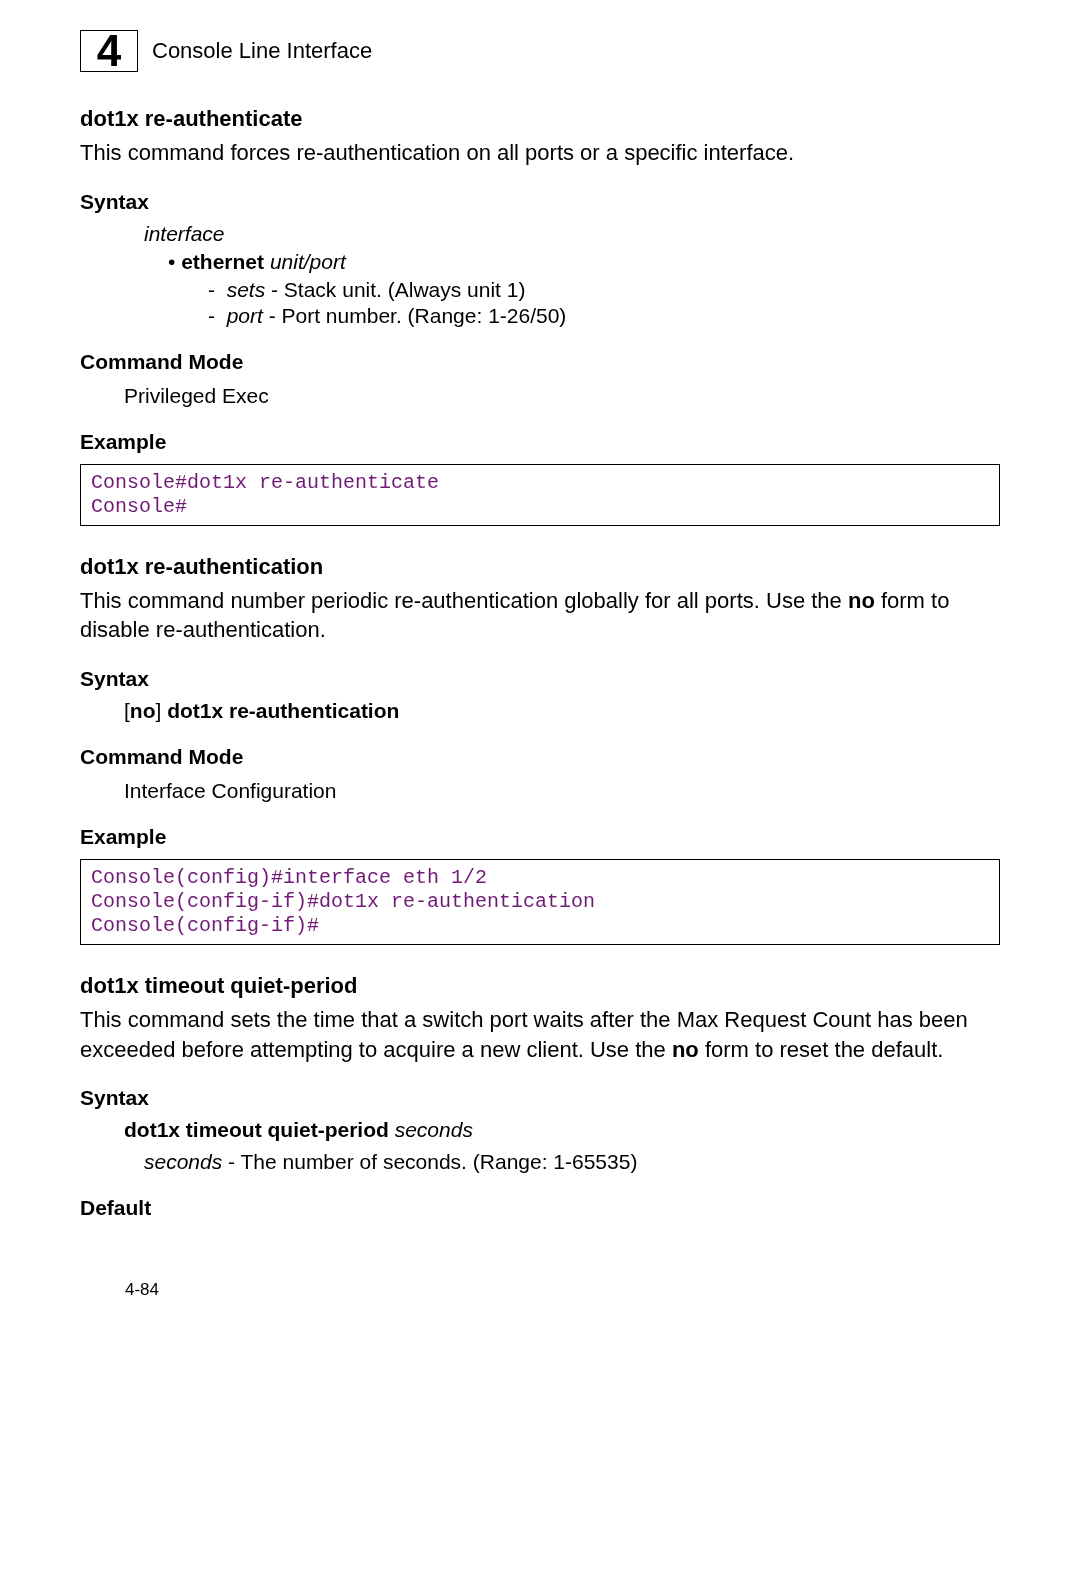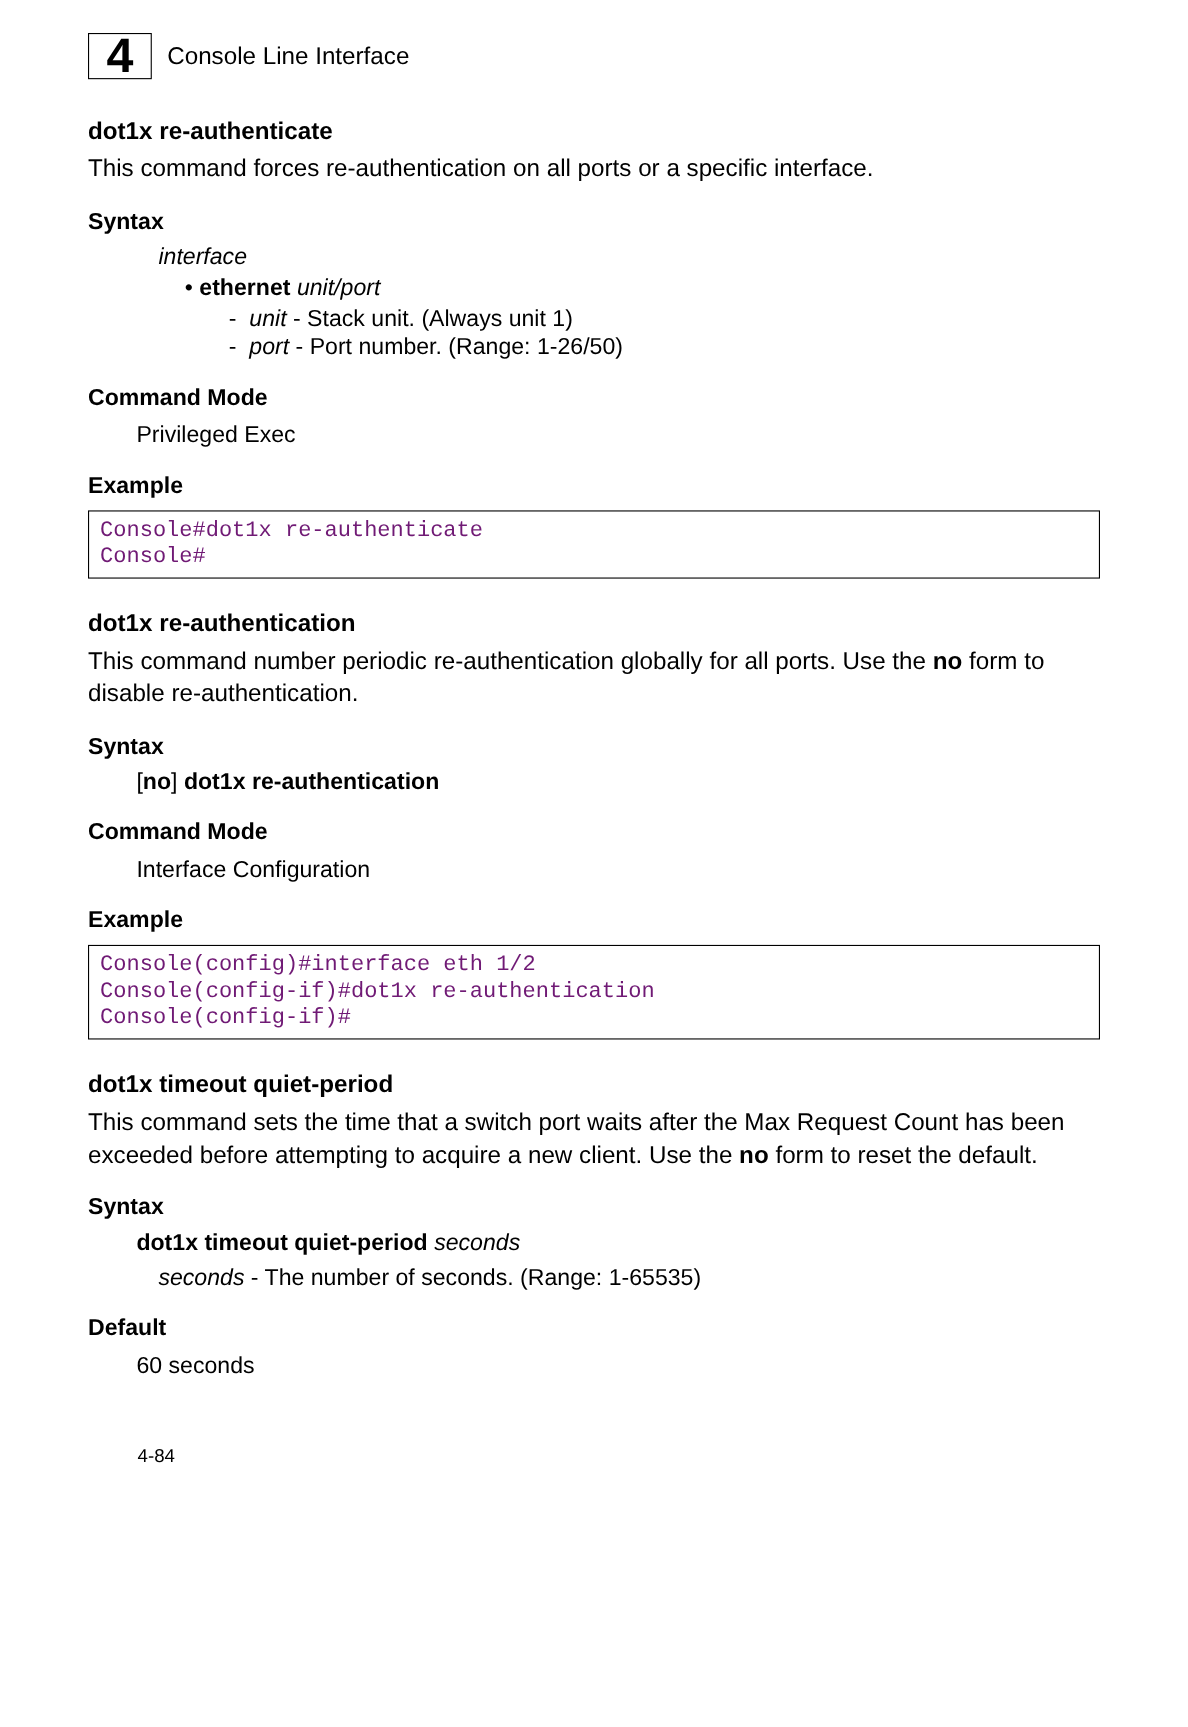--- a/index.html
+++ b/index.html
@@ -120,21 +120,21 @@
   <div class="body-text">This command forces re-authentication on all ports or a specific interface.</div>
 
   <div class="subhead">Syntax</div>
   <div class="param-line">interface</div>
   <div class="bullet-row bullet-dot">
     <span class="bold">ethernet</span>
     <span> </span>
     <span class="italic">unit/port</span>
   </div>
   <div class="dash-row">
-    - &nbsp;<span class="italic">unit</span><span> - Stack unit. (Always unit 1)</span>
+    - &nbsp;<span class="italic">sets</span><span> - Stack unit. (Always unit 1)</span>
   </div>
   <div class="dash-row">
     - &nbsp;<span class="italic">port</span><span> - Port number. (Range: 1-26/50)</span>
   </div>
 
   <div class="subhead">Command Mode</div>
   <div class="mode-value">Privileged Exec</div>
 
   <div class="subhead">Example</div>
   <div class="code-box">Console#dot1x re-authenticate
@@ -167,16 +167,15 @@
   <div class="syntax-line">
     <span class="bold">dot1x timeout quiet-period</span>
     <span> </span>
     <span class="italic">seconds</span>
   </div>
   <div class="param-line" style="font-style:normal">
     <span class="italic">seconds</span><span> - The number of seconds. (Range: 1-65535)</span>
   </div>
 
   <div class="subhead">Default</div>
-  <div class="mode-value">60 seconds</div>
 
   <div class="page-num">4-84</div>
 </div>
 
 </body></html>

